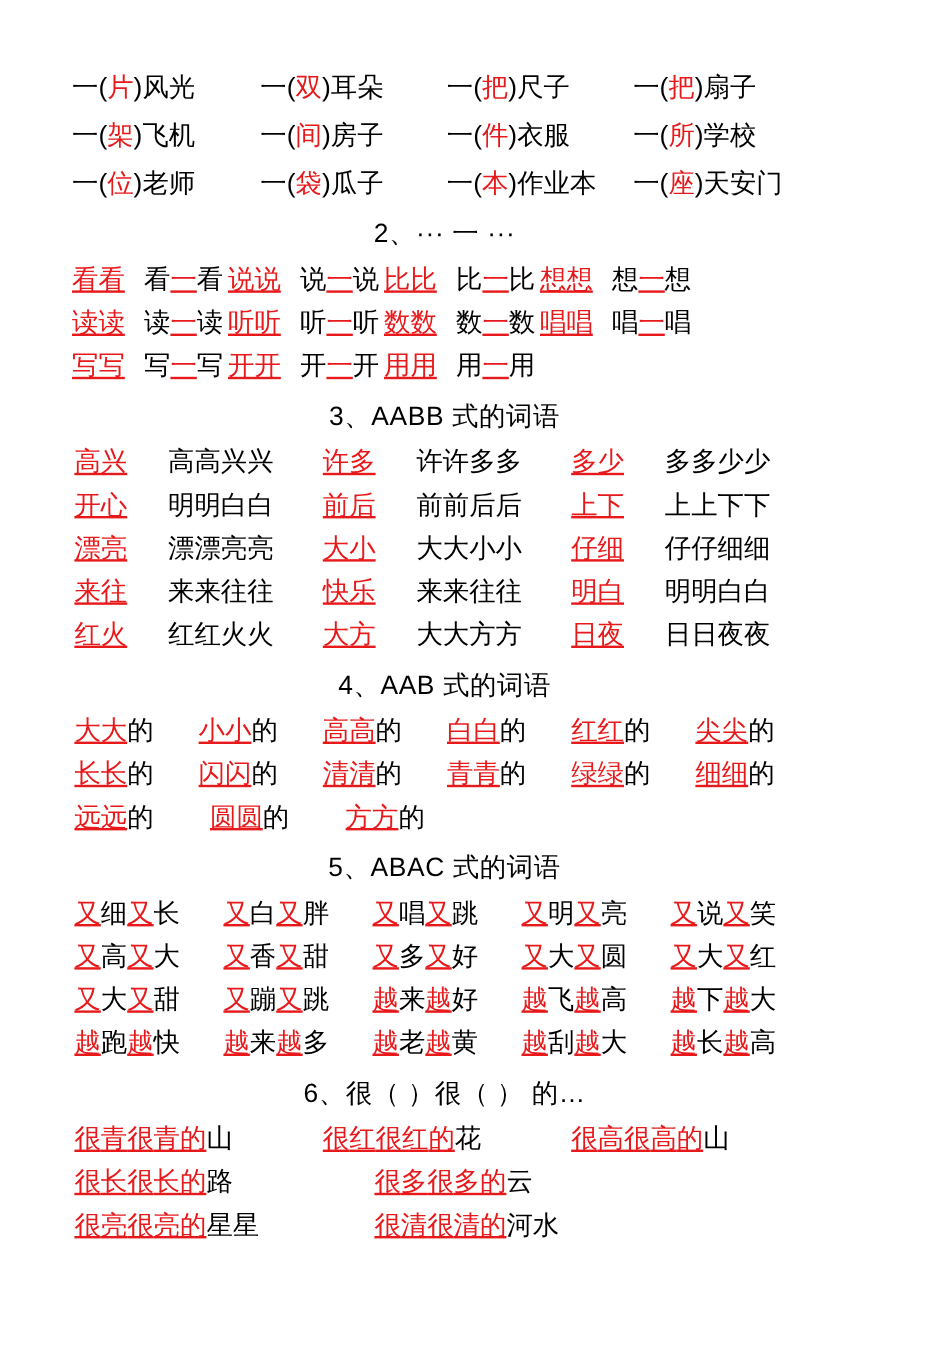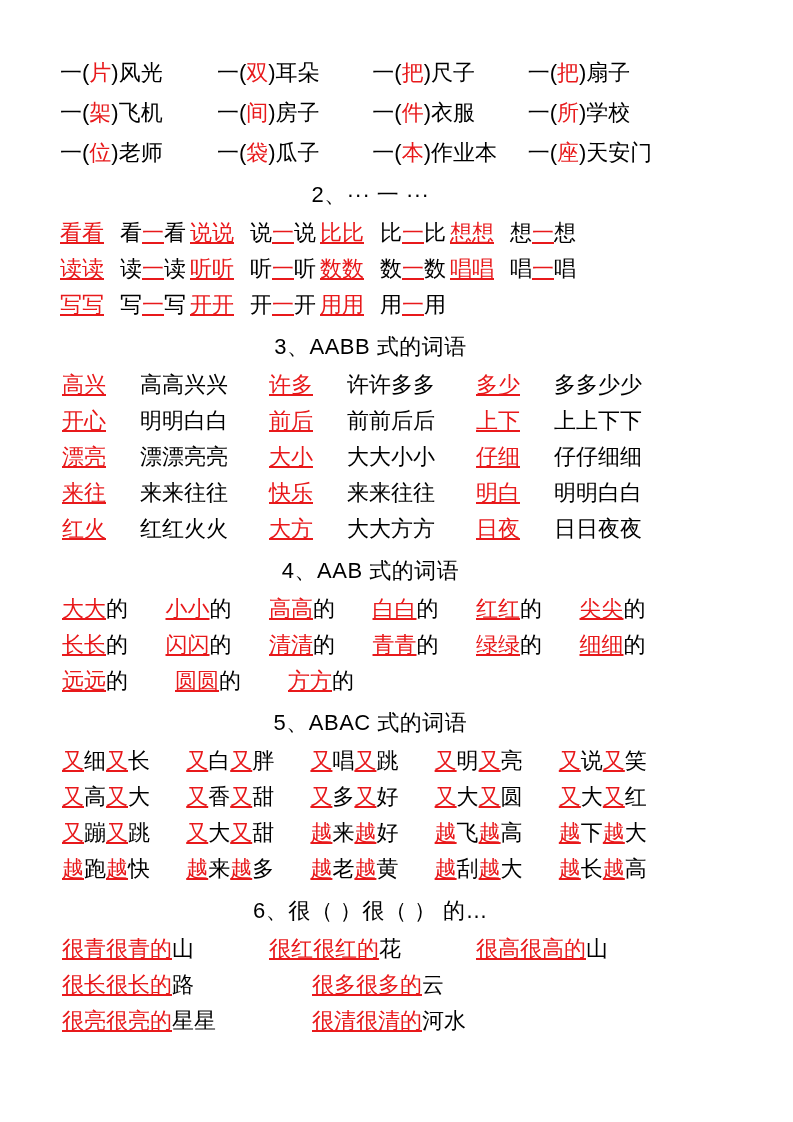--- a/index.html
+++ b/index.html
@@ -191,22 +191,22 @@
       <div class="cell"><span class="red u">又</span><span>说</span><span class="red u">又</span><span>笑</span></div>
     </div>
     <div class="row">
       <div class="cell"><span class="red u">又</span><span>高</span><span class="red u">又</span><span>大</span></div>
       <div class="cell"><span class="red u">又</span><span>香</span><span class="red u">又</span><span>甜</span></div>
       <div class="cell"><span class="red u">又</span><span>多</span><span class="red u">又</span><span>好</span></div>
       <div class="cell"><span class="red u">又</span><span>大</span><span class="red u">又</span><span>圆</span></div>
       <div class="cell"><span class="red u">又</span><span>大</span><span class="red u">又</span><span>红</span></div>
     </div>
     <div class="row">
+      <div class="cell"><span class="red u">又</span><span>大</span><span class="red u">又</span><span>甜</span></div>
       <div class="cell"><span class="red u">又</span><span>蹦</span><span class="red u">又</span><span>跳</span></div>
-      <div class="cell"><span class="red u">又</span><span>大</span><span class="red u">又</span><span>甜</span></div>
       <div class="cell"><span class="red u">越</span><span>来</span><span class="red u">越</span><span>好</span></div>
       <div class="cell"><span class="red u">越</span><span>飞</span><span class="red u">越</span><span>高</span></div>
       <div class="cell"><span class="red u">越</span><span>下</span><span class="red u">越</span><span>大</span></div>
     </div>
     <div class="row">
       <div class="cell"><span class="red u">越</span><span>跑</span><span class="red u">越</span><span>快</span></div>
       <div class="cell"><span class="red u">越</span><span>来</span><span class="red u">越</span><span>多</span></div>
       <div class="cell"><span class="red u">越</span><span>老</span><span class="red u">越</span><span>黄</span></div>
       <div class="cell"><span class="red u">越</span><span>刮</span><span class="red u">越</span><span>大</span></div>
       <div class="cell"><span class="red u">越</span><span>长</span><span class="red u">越</span><span>高</span></div>

